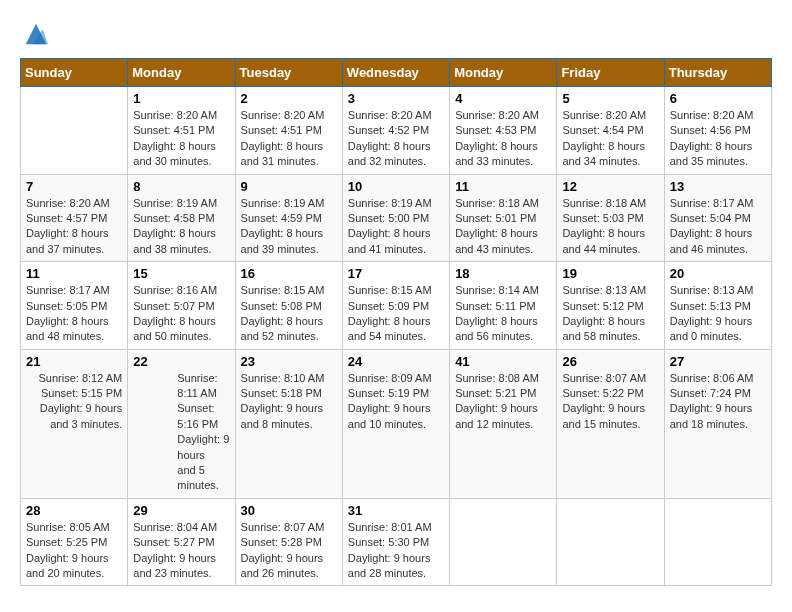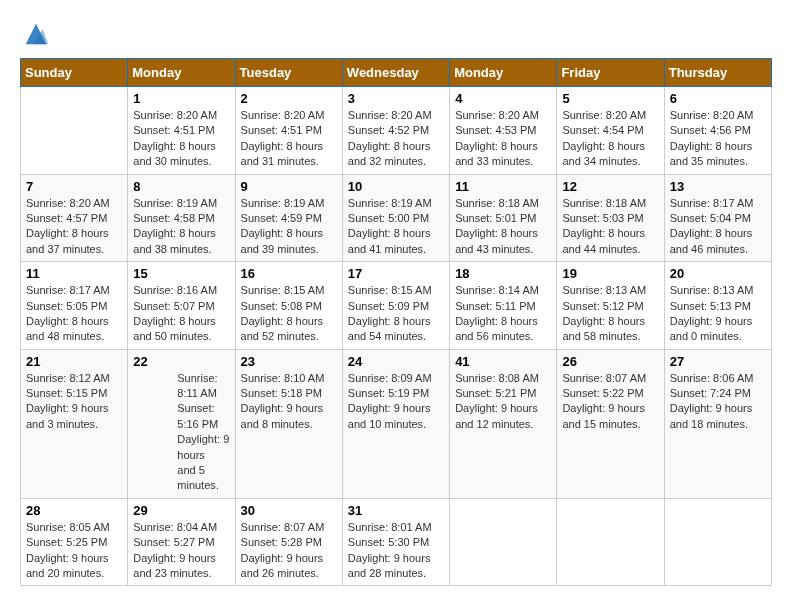--- a/index.html
+++ b/index.html
@@ -266,21 +266,21 @@
           <span class="day-num">20</span>
           <div class="day-info" style="white-space: pre-line;">Sunrise: 8:13 AM
 Sunset: 5:13 PM
 Daylight: 9 hours
 and 0 minutes.</div>
         </td>
       </tr>
       <tr>
         <td>
           <span class="day-num">21</span>
-          <div class="day-info" style="white-space: pre-line;">Sunrise: 8:12 AM
+          <div class="day-info" style="white-space: pre-line; text-align: right;">Sunrise: 8:12 AM
 Sunset: 5:15 PM
 Daylight: 9 hours
 and 3 minutes.</div>
         </td>
         <td>
           <span class="day-num">22</span>
           <div class="day-info" style="white-space: pre-line; margin-left: 44px;">Sunrise: 8:11 AM
 Sunset: 5:16 PM
 Daylight: 9 hours
 and 5 minutes.</div>

